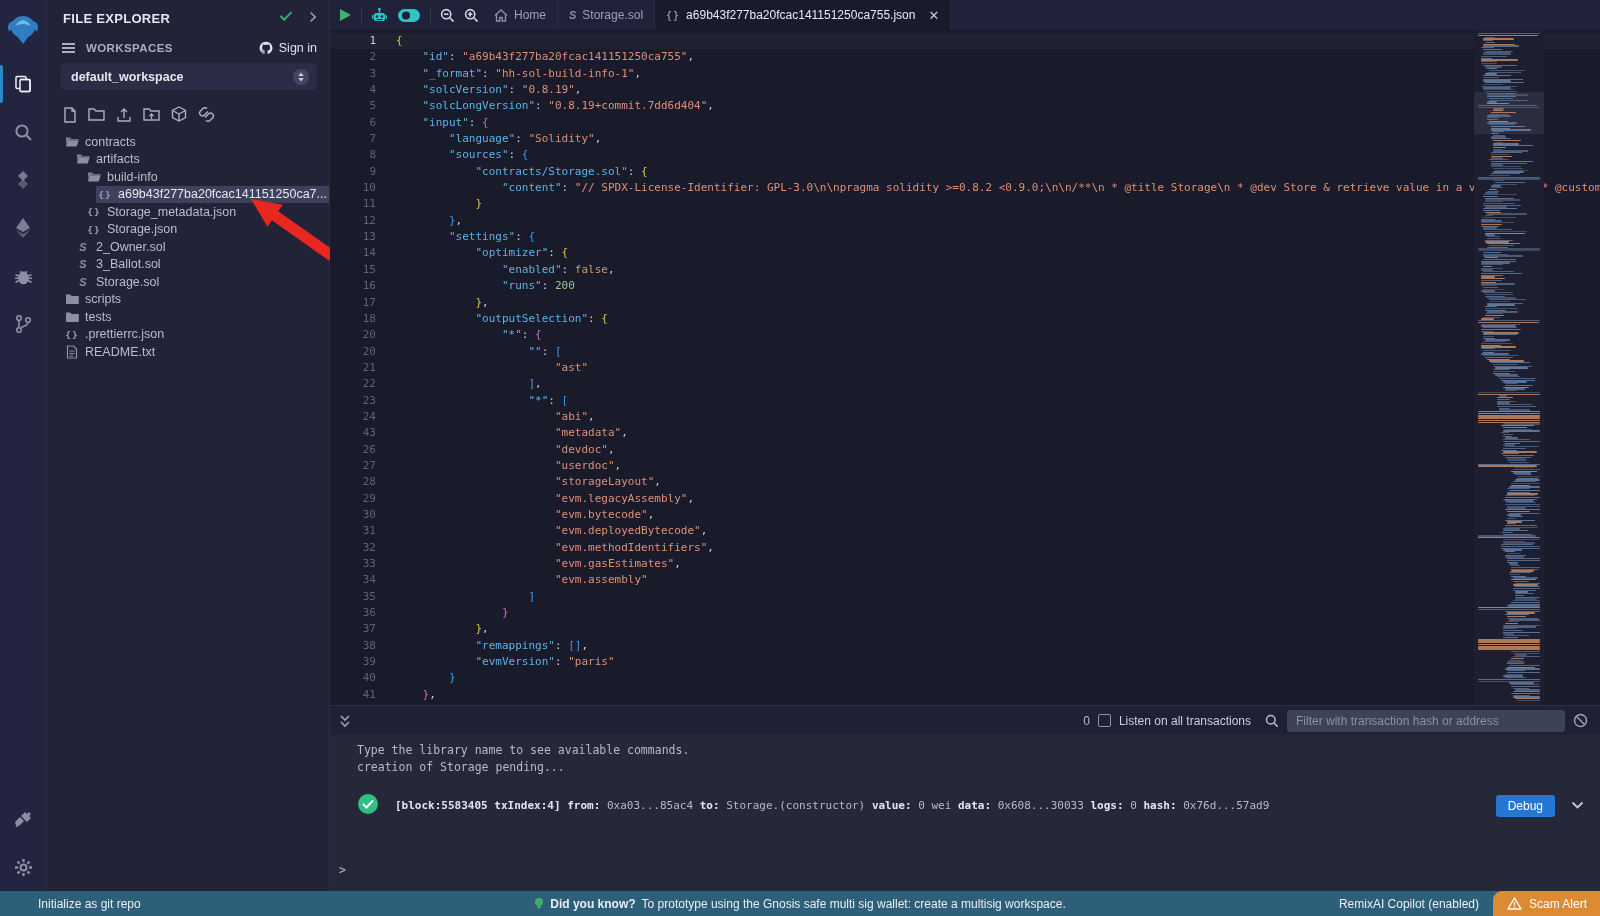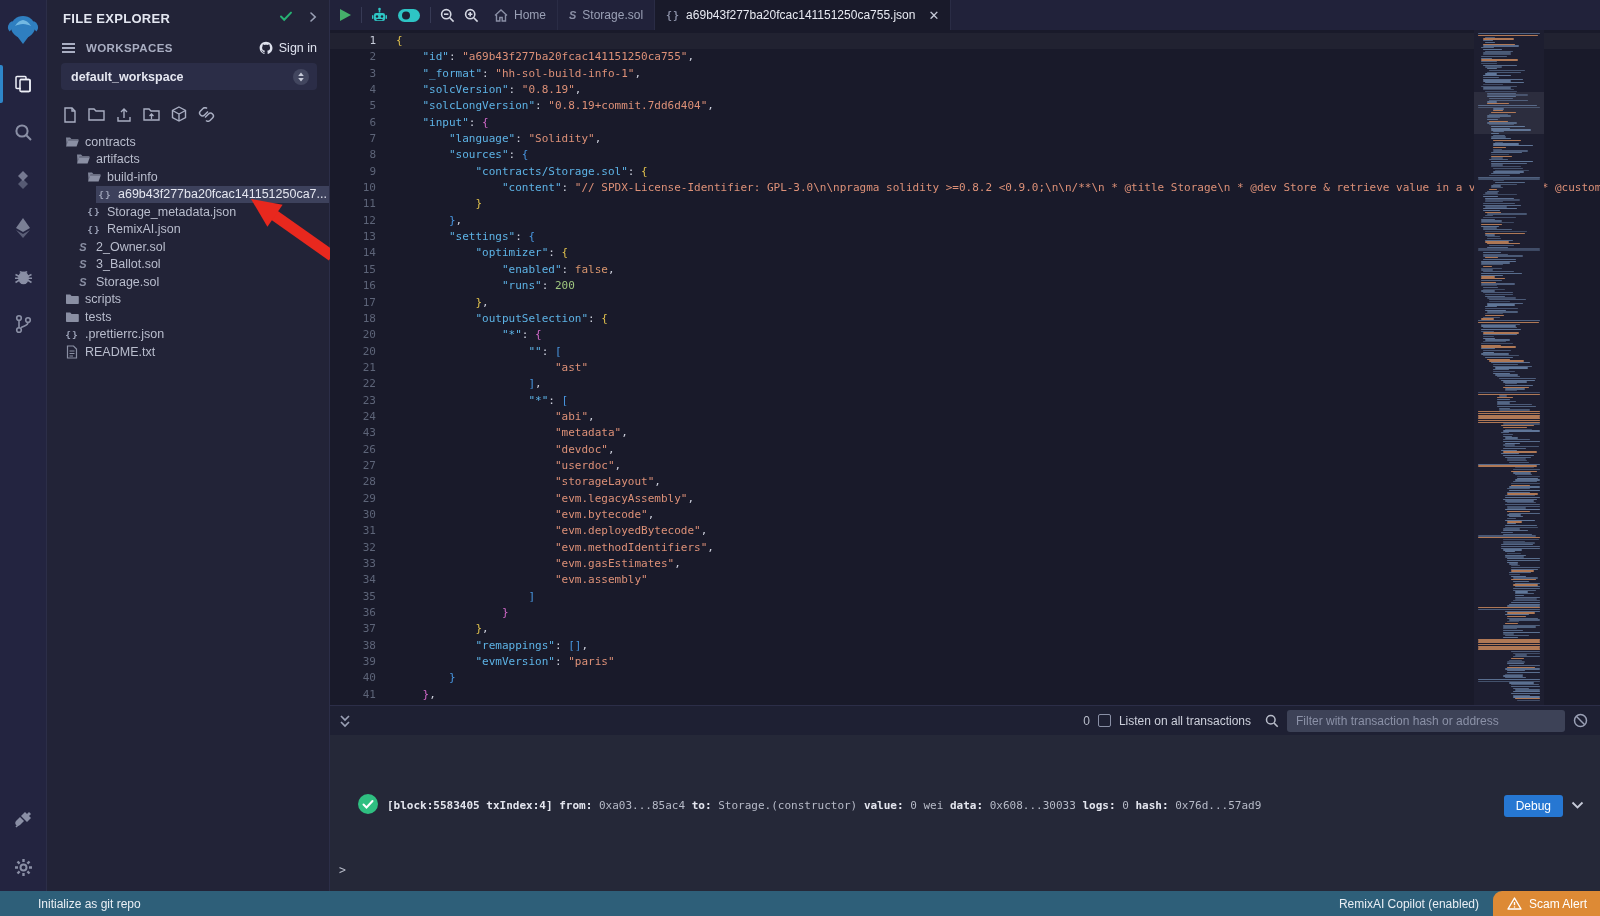--- a/index.html
+++ b/index.html
@@ -81,21 +81,21 @@
   .thead { height:29px; background:#1e2033; display:flex; align-items:center; padding:0 10px 0 9px; gap:8px; flex-shrink:0; }
   .tcount { font-size:12px; color:#b9bdca; margin-left:auto; }
   .tcheck { width:13px; height:13px; border:1px solid #8a90a6; border-radius:2px; background:transparent; cursor:pointer; }
   .tlisten { font-size:12px; color:#cdd0dc; }
   .tsearch { color:#b9bdca; display:flex; margin-left:6px; }
   .tfilter { width:278px; height:22px; background:#3d4257; border:none; border-radius:3px; color:#dfe2ee; font-size:12px; padding:0 9px; outline:none; }
   .tfilter::placeholder { color:#8b91a7; }
   .tban { color:#9aa0b5; display:flex; margin-right:2px; }
   .tbody { flex:1; position:relative; font-family:"DejaVu Sans Mono",monospace; font-size:11.5px; color:#b6bac7; }
   .tinfo { position:absolute; left:27px; top:7px; line-height:17px; white-space:pre; }
-  .txrow { position:absolute; left:27px; top:58px; right:16px; display:flex; align-items:center; gap:8px; }
+  .txrow { position:absolute; left:27px; top:58px; right:16px; display:flex; align-items:center; gap:16px; }
   .txcheck { flex-shrink:0; }
   .txtext { font-size:11px; white-space:nowrap; overflow:hidden; flex:1; }
   .txtext b { color:#e3e5ee; font-weight:bold; }
   .debugbtn { background:#2677d2; color:#fff; font-family:"Liberation Sans",sans-serif; font-size:12px; border:none; border-radius:3px; padding:4px 12px; cursor:pointer; flex-shrink:0; }
   .txchev { color:#c6cad8; flex-shrink:0; cursor:pointer; }
   .tprompt { position:absolute; left:9px; bottom:14px; color:#b6bac7; }
 
   
   .statusbar { height:25px; background:#2e5f79; display:flex; align-items:center; font-size:12px; color:#e9eef4; flex-shrink:0; position:relative; }
   .sb-left { padding-left:38px; white-space:nowrap; }
@@ -309,21 +309,21 @@
           </div>
           <div class="trow" style="padding-left: 38px;">
             <span class="trowin">
               <span class="ticon json">{}</span>
               <span>Storage_metadata.json</span>
             </span>
           </div>
           <div class="trow" style="padding-left: 38px;">
             <span class="trowin">
               <span class="ticon json">{}</span>
-              <span>RemixAI.json</span>
+              <span>Storage.json</span>
             </span>
           </div>
           <div class="trow" style="padding-left: 27px;">
             <span class="trowin">
               <span class="ticon sol">S</span>
               <span>2_Owner.sol</span>
             </span>
           </div>
           <div class="trow" style="padding-left: 27px;">
             <span class="trowin">
@@ -901,20 +901,21 @@
           </span>
           <input class="tfilter" placeholder="Filter with transaction hash or address" style="">
           <span class="tban">
             <svg width="15" height="15" viewBox="0 0 15 15" stroke="currentColor" fill="none" stroke-width="1.5">
                 <circle cx="7.5" cy="7.5" r="6"></circle>
                 <path d="M3.3 3.3l8.4 8.4"></path>
               </svg>
           </span>
         </div>
         <div class="tbody">
+          <div class="tinfo" id="tinfo"><div>Type the library name to see available commands.</div><div>creation of Storage pending...</div></div>
           <div class="txrow">
             <span class="txcheck">
               <svg width="22" height="22" viewBox="0 0 22 22">
                   <circle cx="11" cy="11" r="10" fill="#2fbf81"></circle>
                   <path d="M6.5 11.5l3 3 6-6.5" fill="none" stroke="#fff" stroke-width="2" stroke-linecap="round"></path>
                 </svg>
             </span>
             <span class="txtext" id="txtext"><b>[block:5583405 txIndex:4]</b><span>  </span><b>from:</b><span> 0xa03...85ac4 </span><b>to:</b><span> Storage.(constructor) </span><b>value:</b><span> 0 wei </span><b>data:</b><span> 0x608...30033 </span><b>logs:</b><span> 0 </span><b>hash:</b><span> 0x76d...57ad9</span></span>
             <button class="debugbtn">Debug</button>
             <span class="txchev">
@@ -924,20 +925,30 @@
             </span>
           </div>
           <div class="tprompt">&gt;</div>
         </div>
       </div>
     </div>
   </div>
 
   <div class="statusbar">
     <span class="sb-left">Initialize as git repo</span>
+    <span class="sb-center">
+      <span style="display:flex">
+        <svg width="10" height="14" viewBox="0 0 10 14">
+            <circle cx="5" cy="5" r="4" fill="#3fae68"></circle>
+            <rect x="3.4" y="8.5" width="3.2" height="3" rx="1" fill="#3fae68"></rect>
+          </svg>
+      </span>
+      <b>Did you know?</b>
+      <span>To prototype using the Gnosis safe multi sig wallet: create a multisig workspace.</span>
+    </span>
     <span class="sb-right">
       <span>RemixAI Copilot (enabled)</span>
       <span class="scamalert">
         <svg width="15" height="13" viewBox="0 0 15 13">
             <path d="M7.5 1L14 12H1L7.5 1z" fill="none" stroke="#fff" stroke-width="1.4" stroke-linejoin="round"></path>
             <path d="M7.5 5v3.2" stroke="#fff" stroke-width="1.4"></path>
             <circle cx="7.5" cy="10" r=".8" fill="#fff"></circle>
           </svg>
         <span>Scam Alert</span>
       </span>

